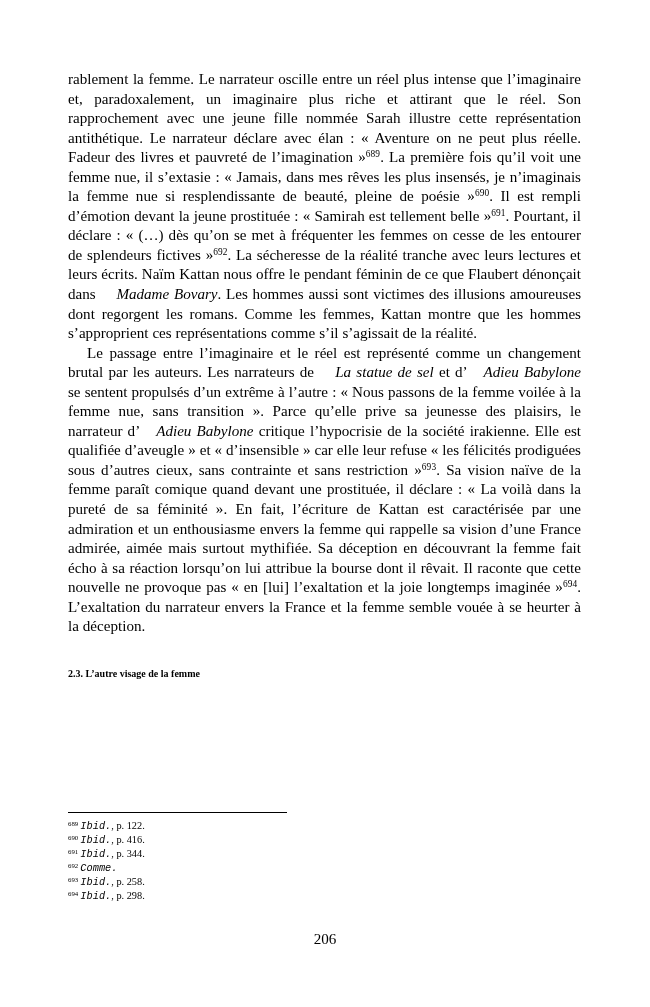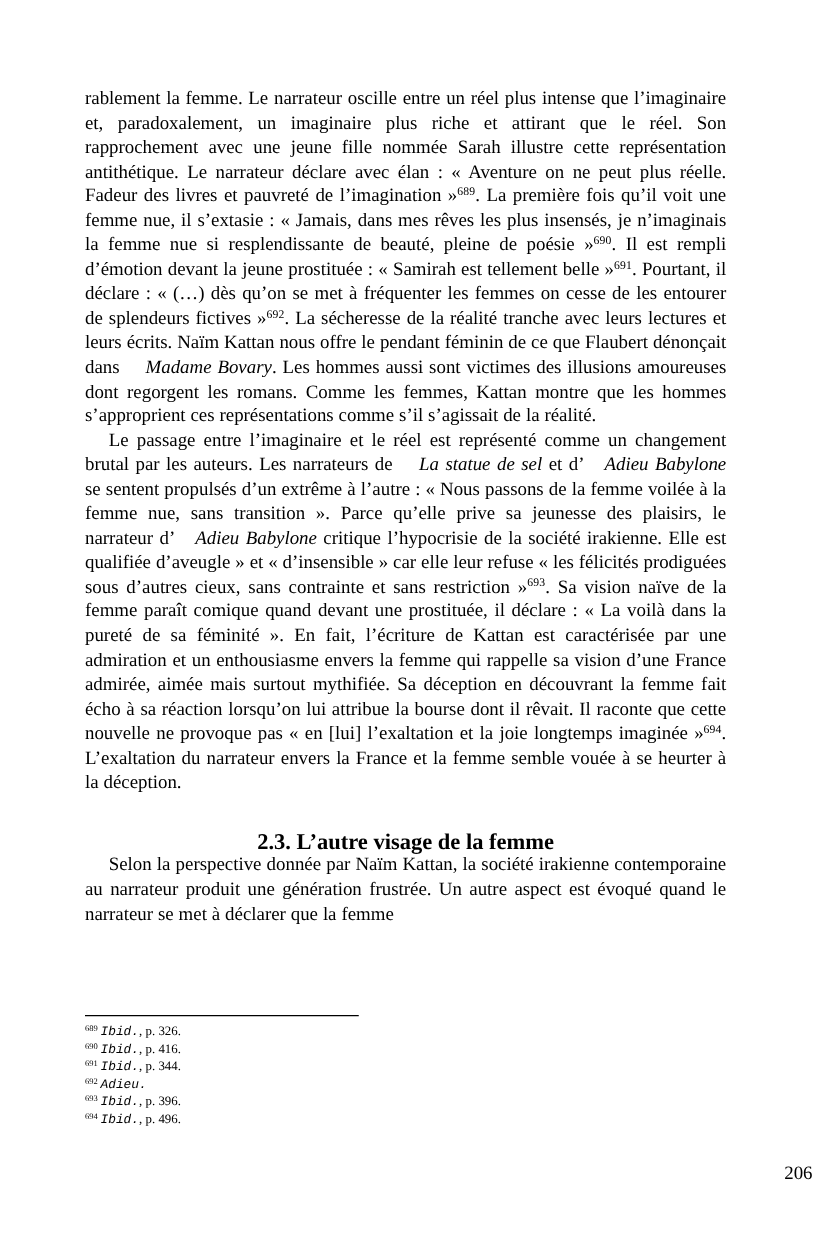--- a/index.html
+++ b/index.html
@@ -49,24 +49,24 @@
 
   sup.fn {
     font-size: 0.62em;
     line-height: 0;
     vertical-align: 0.52em;
     letter-spacing: 0.1px;
   }
 
   h2.section-heading {
     margin: 0;
-    font-size: 18px;
+    font-size: 10px;
     line-height: 19.55px;
     font-weight: bold;
-    text-align: center;
+    text-align: left;
   }
 
   .gap-before-heading { height: 27px; }
 
   
   .footnotes {
     position: absolute;
     left: 68px;
     top: 812px;
     width: 513px;
@@ -93,49 +93,46 @@
     display: inline-block;
   }
   .fn-src { font-style: italic; font-family: Liberation Mono, monospace; }
 
   
   .page-number {
     position: absolute;
     left: 0;
     top: 930px;
     width: 650px;
-    text-align: right;
+    text-align: center;
     font-size: 15.1px;
     line-height: 19px;
   }
 </style>
 </head>
 <body>
 
 <div class="page">
 
   <div class="content">
     <div id="body-paragraphs">
         <p class="body-par">rablement la femme. Le narrateur oscille entre un réel plus intense que l’imaginaire et, paradoxalement, un imaginaire plus riche et attirant que le réel. Son rapprochement avec une jeune fille nommée Sarah illustre cette représentation antithétique. Le narrateur déclare avec élan : « Aventure on ne peut plus réelle. Fadeur des livres et pauvreté de l’imagination »<sup class="fn">689</sup>. La première fois qu’il voit une femme nue, il s’extasie : « Jamais, dans mes rêves les plus insensés, je n’imaginais la femme nue si resplendissante de beauté, pleine de poésie »<sup class="fn">690</sup>. Il est rempli d’émotion devant la jeune prostituée : « Samirah est tellement belle »<sup class="fn">691</sup>. Pourtant, il déclare : « (…) dès qu’on se met à fréquenter les femmes on cesse de les entourer de splendeurs fictives »<sup class="fn">692</sup>. La sécheresse de la réalité tranche avec leurs lectures et leurs écrits. Naïm Kattan nous offre le pendant féminin de ce que Flaubert dénonçait dans <span class="it">Madame Bovary</span>. Les hommes aussi sont victimes des illusions amoureuses dont regorgent les romans. Comme les femmes, Kattan montre que les hommes s’approprient ces représentations comme s’il s’agissait de la réalité.</p>
         <p class="body-par indent">Le passage entre l’imaginaire et le réel est représenté comme un changement brutal par les auteurs. Les narrateurs de <span class="it">La statue de sel</span> et d’<span class="it">Adieu Babylone</span> se sentent propulsés d’un extrême à l’autre : « Nous passons de la femme voilée à la femme nue, sans transition ». Parce qu’elle prive sa jeunesse des plaisirs, le narrateur d’<span class="it">Adieu Babylone</span> critique l’hypocrisie de la société irakienne. Elle est qualifiée d’aveugle » et « d’insensible » car elle leur refuse « les félicités prodiguées sous d’autres cieux, sans contrainte et sans restriction »<sup class="fn">693</sup>. Sa vision naïve de la femme paraît comique quand devant une prostituée, il déclare : « La voilà dans la pureté de sa féminité ». En fait, l’écriture de Kattan est caractérisée par une admiration et un enthousiasme envers la femme qui rappelle sa vision d’une France admirée, aimée mais surtout mythifiée. Sa déception en découvrant la femme fait écho à sa réaction lorsqu’on lui attribue la bourse dont il rêvait. Il raconte que cette nouvelle ne provoque pas « en [lui] l’exaltation et la joie longtemps imaginée »<sup class="fn">694</sup>. L’exaltation du narrateur envers la France et la femme semble vouée à se heurter à la déception.</p>
       </div>
     <div class="gap-before-heading"></div>
     <h2 class="section-heading">2.3. L’autre visage de la femme</h2>
-    <div id="body-paragraphs-after">
-        <p class="body-par indent">Selon la perspective donnée par Naïm Kattan, la société irakienne contemporaine au narrateur produit une génération frustrée. Un autre aspect est évoqué quand le narrateur se met à déclarer que la femme</p>
-      </div>
   </div>
 
   <div class="footnotes">
     <div class="fn-rule"></div>
     <div id="footnote-list">
-        <div class="fn-item"><span class="fn-num">689</span><span class="fn-src">Ibid.</span><span>, p. 326.</span></div>
+        <div class="fn-item"><span class="fn-num">689</span><span class="fn-src">Ibid.</span><span>, p. 122.</span></div>
         <div class="fn-item"><span class="fn-num">690</span><span class="fn-src">Ibid.</span><span>, p. 416.</span></div>
         <div class="fn-item"><span class="fn-num">691</span><span class="fn-src">Ibid.</span><span>, p. 344.</span></div>
-        <div class="fn-item"><span class="fn-num">692</span><span class="fn-src">Adieu.</span></div>
-        <div class="fn-item"><span class="fn-num">693</span><span class="fn-src">Ibid.</span><span>, p. 396.</span></div>
-        <div class="fn-item"><span class="fn-num">694</span><span class="fn-src">Ibid.</span><span>, p. 496.</span></div>
+        <div class="fn-item"><span class="fn-num">692</span><span class="fn-src">Comme.</span></div>
+        <div class="fn-item"><span class="fn-num">693</span><span class="fn-src">Ibid.</span><span>, p. 258.</span></div>
+        <div class="fn-item"><span class="fn-num">694</span><span class="fn-src">Ibid.</span><span>, p. 298.</span></div>
       </div>
   </div>
 
   <div class="page-number">206</div>
 
 </div>
 
 </body></html>

